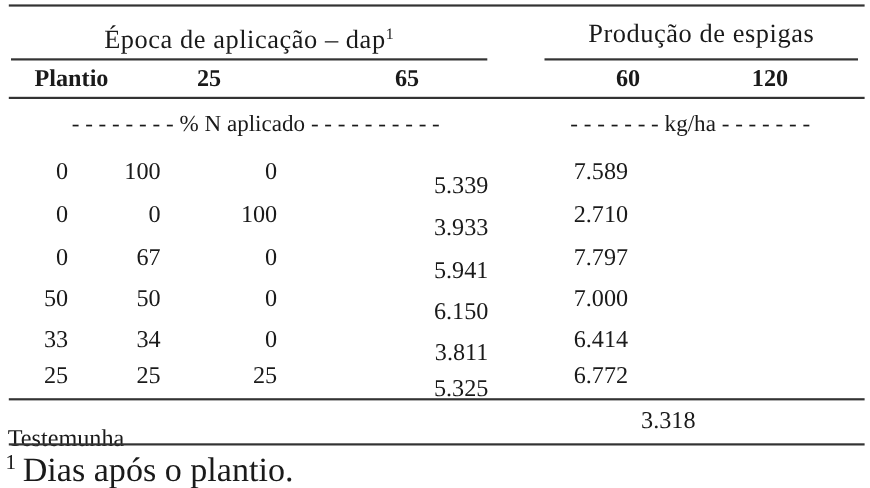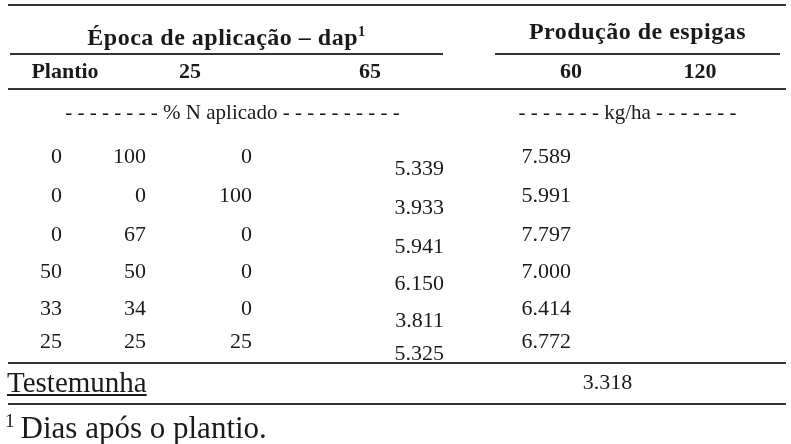--- a/index.html
+++ b/index.html
@@ -4,21 +4,21 @@
 <style>
   html,body { margin:0; padding:0; background:#ffffff; }
   .page {
     position:relative; width:791px; height:444px; background:#ffffff;
     font-family:"Liberation Serif","DejaVu Serif",serif;
     color:#1a1a1a; overflow:hidden;
   }
   .rule { position:absolute; height:2px; background:#333333; }
   .grp {
     position:absolute; top:16px; height:30px; line-height:30px;
-    font-size:24px; font-weight:bold; text-align:center; letter-spacing:0.5px;
+    font-size:24px; font-weight:normal; text-align:center; letter-spacing:0.5px;
   }
   .grp sup { font-size:60%; vertical-align:super; }
   .hrow, .drow, .urow, .frow { position:absolute; left:0; width:635px; height:26px; }
   .hc {
     position:absolute; top:0; height:26px; line-height:26px;
     font-size:22px; font-weight:bold; text-align:center; width:110px;
   }
   .h1{left:10px;} .h2{left:140px;width:100px;} .h3{left:230px;width:100px;}
   .h4{left:320px;width:100px;} .h5{left:521px;width:100px;} .h6{left:650px;width:100px;}
   .uc {
@@ -26,21 +26,21 @@
     font-size:21px; text-align:center; white-space:nowrap;
   }
   .u-left{left:10px;width:445px;} .u-right{left:465px;width:325px;}
   .dc {
     position:absolute; top:0; height:26px; line-height:26px;
     font-size:22px; text-align:right; white-space:nowrap;
   }
   .c1{right:699px;} .c2{right:573px;} .c3{right:489px;}
   .c4{right:383px;} .c5{right:191px;margin-top:12px;} .c6{right:64px;text-align:right;}
   .foot-label {
-    position:absolute; left:7px; top:0; height:26px; line-height:26px; font-size:29px;text-decoration:underline;
+    position:absolute; left:7px; top:16px; height:26px; line-height:26px; font-size:22px;
   }
   .foot-value {
     position:absolute; left:430px; width:355px; top:0; height:26px;
     line-height:26px; font-size:22px; text-align:center;
   }
   .footnote {
     position:absolute; left:5px; top:406px; height:30px; line-height:30px;
     font-size:31px; white-space:nowrap;
   }
   .footnote sup { font-size:62%; vertical-align:super; }
@@ -82,21 +82,21 @@
     <span class="dc c5">5.339</span>
     <span class="dc c6">7.589</span>
   </div>
 
   <div class="drow" style="top:182px;">
     <span class="dc c1">0</span>
     <span class="dc c2">0</span>
     <span class="dc c3">0</span>
     <span class="dc c4">100</span>
     <span class="dc c5">3.933</span>
-    <span class="dc c6">5.991</span>
+    <span class="dc c6">2.710</span>
   </div>
 
   <div class="drow" style="top:221px;">
     <span class="dc c1">33</span>
     <span class="dc c2">0</span>
     <span class="dc c3">67</span>
     <span class="dc c4">0</span>
     <span class="dc c5">5.941</span>
     <span class="dc c6">7.797</span>
   </div>

